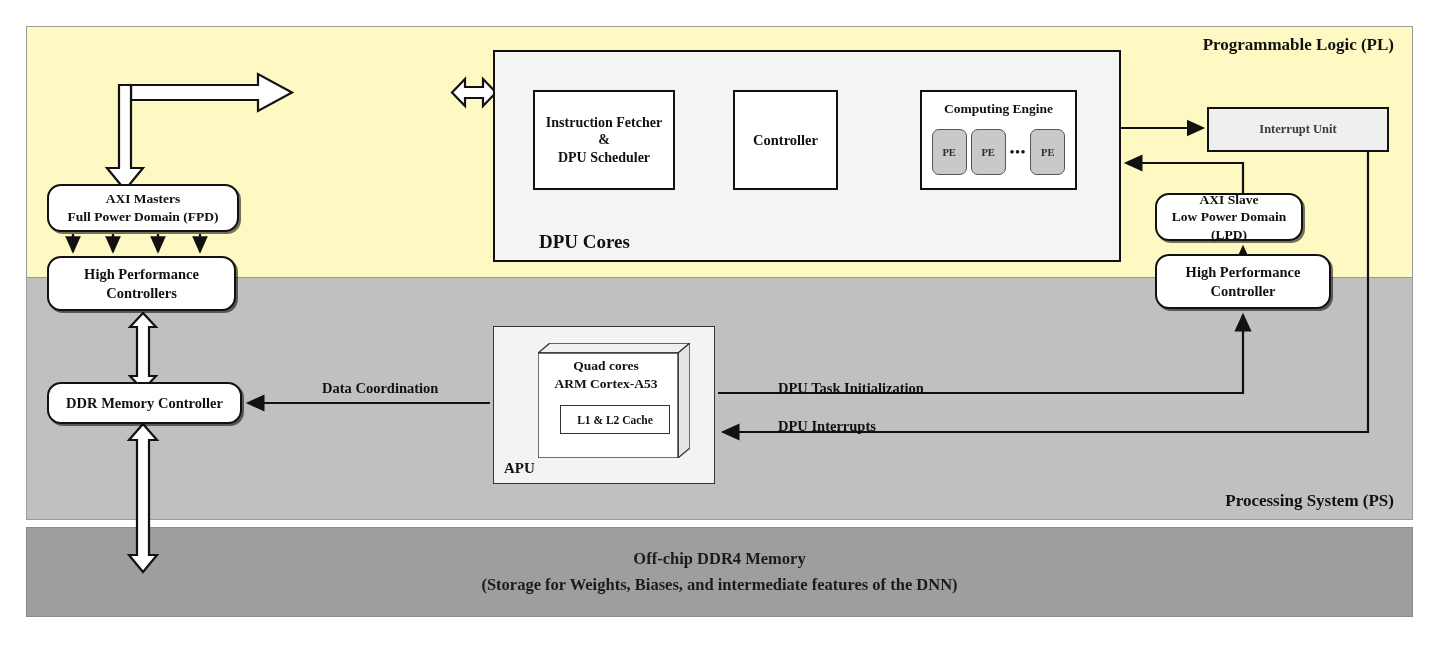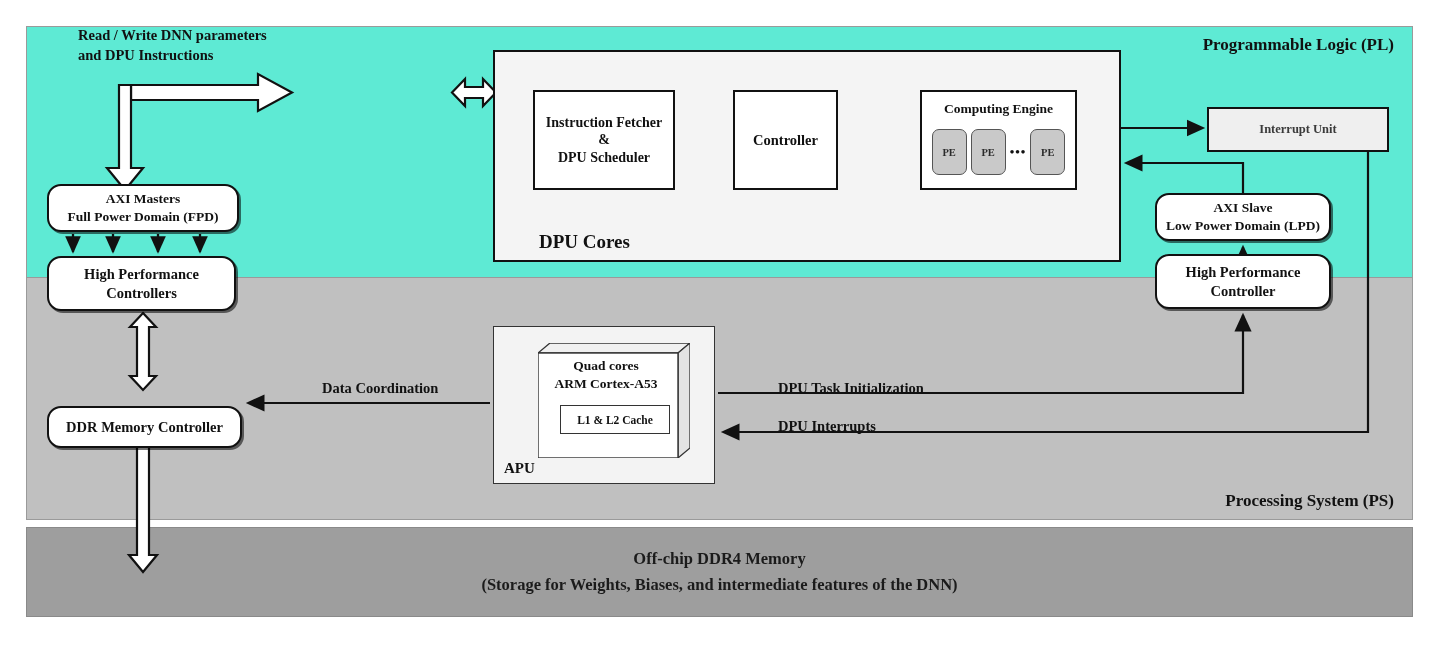--- a/index.html
+++ b/index.html
@@ -15,21 +15,21 @@
   #canvas {
     position: absolute;
     left: 0; top: 0;
     width: 1439px; height: 649px;
   }
   .abs { position: absolute; box-sizing: border-box; }
 
   
   .region-pl {
     left: 26px; top: 26px; width: 1387px; height: 318px;
-    background: #5eead4;
+    background: #fef9c3;
     border: 1px solid #9a9a9a;
   }
   .region-ps {
     left: 26px; top: 277px; width: 1387px; height: 243px;
     background: #c0c0c0;
     border: 1px solid #9a9a9a;
   }
   .region-ddr {
     left: 26px; top: 527px; width: 1387px; height: 90px;
     background: #9e9e9e;
@@ -116,22 +116,22 @@
   .pe-dots { font-weight: bold; font-size: 13px; color: #111; letter-spacing: 1px; }
 
   .intr-unit {
     left: 1207px; top: 107px; width: 182px; height: 45px;
     font-size: 12.5px; color: #3b3b3b; background: #efefef;
     border: 2px solid #111;
   }
 
   .axi-master { left: 47px; top: 184px; width: 192px; height: 48px; font-size: 13.5px; }
   .hpcs       { left: 47px; top: 256px; width: 189px; height: 55px; font-size: 14.5px; }
-  .ddrmc      { left: 47px; top: 382px; width: 195px; height: 42px; font-size: 14.5px; margin-top: 24px; }
-  .axi-slave  { left: 1155px; top: 193px; width: 176px; height: 48px; font-size: 13.5px; }
+  .ddrmc      { left: 47px; top: 382px; width: 195px; height: 42px; font-size: 14.5px; }
+  .axi-slave  { left: 1155px; top: 193px; width: 148px; height: 48px; font-size: 13.5px; }
   .hpc        { left: 1155px; top: 254px; width: 176px; height: 55px; font-size: 14.5px; }
 
   
   .apu {
     left: 493px; top: 326px; width: 222px; height: 158px;
     background: #f3f3f3; border: 1.5px solid #333;
   }
   .apu-label {
     position: absolute; left: 10px; bottom: 6px;
     font-weight: bold; font-size: 15px; color: #111;
@@ -233,24 +233,20 @@
 
     <line x1="490" y1="403" x2="248" y2="403" stroke="#111" stroke-width="2.2" marker-end="url(#ah)"></line>
 
     <path d="M718,393 L1243,393 L1243,315" fill="none" stroke="#111" stroke-width="2.2" marker-end="url(#ah)"></path>
 
     <line x1="1243" y1="254" x2="1243" y2="247" stroke="#111" stroke-width="2.2" marker-end="url(#ah)"></line>
 
     <path d="M1368,152 L1368,432 L723,432" fill="none" stroke="#111" stroke-width="2.2" marker-end="url(#ah)"></path>
   </svg>
 
-  <div class="note-rw">
-    <div>Read / Write DNN parameters</div>
-    <div>and DPU Instructions</div>
-  </div>
 
 
   <div class="abs dpucores">
     <div class="dpucores-label">DPU Cores</div>
   </div>
 
   <div class="abs box box-white ifetch">
     <div>
       <div>Instruction Fetcher</div>
       <div>&amp;</div>

